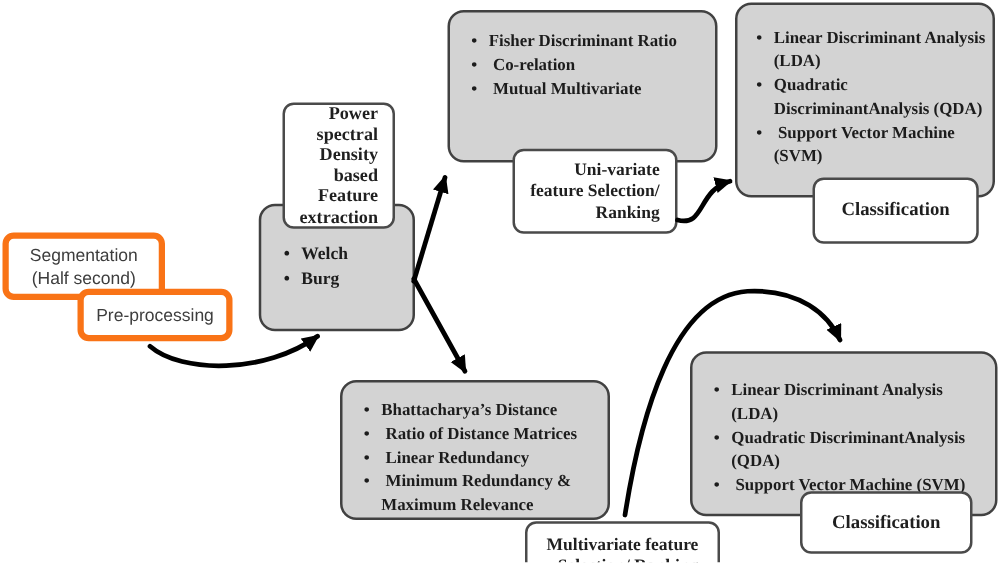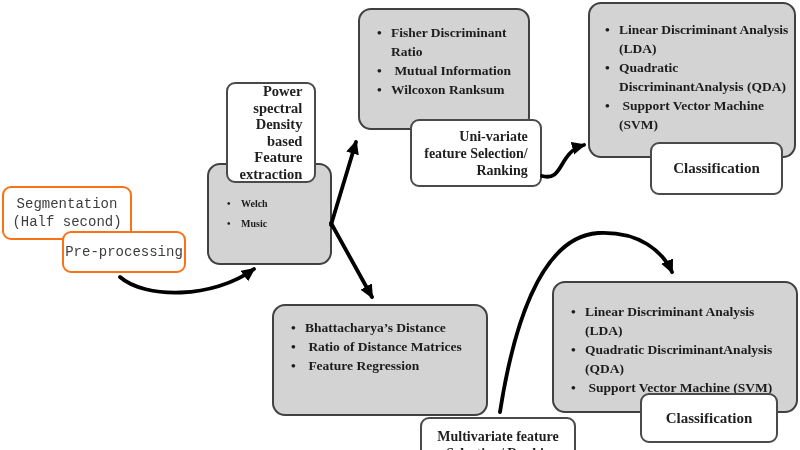--- a/index.html
+++ b/index.html
@@ -11,44 +11,44 @@
 
   .gray {
     background:#d3d3d3; border:2px solid #414141; border-radius:13px;
   }
   .white-label {
     background:#ffffff; border:2px solid #4a4a4a; border-radius:9px;
     display:flex; align-items:center; justify-content:center;
     text-align:right; font-weight:bold; color:#1f1f1f; white-space:pre-line;
   }
   .green {
-    background:#ffffff; border:2px solid #f97316; border-radius:9px;
-    font-family:Liberation Mono, monospace; color:#3d3d3d;
+    background:#ffffff; border:5px solid #f97316; border-radius:9px;
+    font-family:Liberation Sans, sans-serif; color:#3d3d3d;
     display:flex; align-items:center; justify-content:center;
     text-align:center; white-space:pre-line; font-size:14px; line-height:1.3;
   }
 
   ul.bullets { list-style:none; margin:0; padding:0; }
   .bullets li {
     position:relative; padding-left:16px; font-weight:bold; color:#1c1c1c;
     white-space:pre-wrap;
   }
   .bullets li::before { content:"\2022"; position:absolute; left:2px; }
 
   
   .seg   { left:2px;  top:186px; width:130px; height:54px; font-size:14px; }
   .prep  { left:62px; top:231px; width:124px; height:42px; font-size:14px;text-align:right; }
 
   
   .welch { left:207px; top:163px; width:125px; height:102px; padding:29px 8px 0 16px; }
-  .welch li { font-size:10px; line-height:20px; }
+  .welch li { font-size:14px; line-height:20px; }
   .psd   { left:226px; top:82px;  width:90px;  height:101px; font-size:14.5px; line-height:16.5px; }
 
   
-  .fisher { left:358px; top:8px;   width:172px; height:122px; padding:13px 4px 0 15px; }
+  .fisher { left:358px; top:8px;   width:216px; height:122px; padding:13px 4px 0 15px; }
   .fisher li { font-size:13.5px; line-height:19px; }
   .univ   { left:410px; top:119px; width:132px; height:68px; font-size:14px; line-height:17px; }
   .trbox  { left:588px; top:2px;   width:208px; height:156px; padding:16px 4px 0 13px; }
   .trbox li { font-size:13.5px; line-height:19px; }
   .clstop { left:650px; top:142px; width:133px; height:53px; font-size:15px; }
 
   
   .bhatta { left:272px; top:304px; width:216px; height:112px; padding:12px 19px 0 15px; }
   .bhatta li { font-size:13.5px; line-height:19px; }
   .multi  { left:420px; top:417px; width:156px; height:56px; font-size:14px; line-height:17px; }
@@ -71,37 +71,37 @@
     <span>Segmentation
 (Half second)</span>
   </div>
   <div class="box green prep">
     <span>Pre-processing</span>
   </div>
 
   <div class="box gray welch">
     <ul class="bullets">
       <li>Welch</li>
-      <li>Music</li>
+      <li>Burg</li>
     </ul>
   </div>
   <div class="box white-label psd">
     <span>Power
 spectral
 Density
 based
 Feature
 extraction</span>
   </div>
 
   <div class="box gray fisher">
     <ul class="bullets">
       <li>Fisher Discriminant Ratio</li>
-      <li> Mutual Information</li>
-      <li>Wilcoxon Ranksum</li>
+      <li> Co-relation</li>
+      <li> Mutual Multivariate</li>
     </ul>
   </div>
   <div class="box white-label univ">
     <span>Uni-variate
 feature Selection/
 Ranking</span>
   </div>
 
   <div class="box gray trbox">
     <ul class="bullets">
@@ -111,21 +111,22 @@
     </ul>
   </div>
   <div class="box white-label clstop">
     <span>Classification</span>
   </div>
 
   <div class="box gray bhatta">
     <ul class="bullets">
       <li>Bhattacharya’s Distance</li>
       <li> Ratio of Distance Matrices</li>
-      <li> Feature Regression</li>
+      <li> Linear Redundancy</li>
+      <li> Minimum Redundancy &amp; Maximum Relevance</li>
     </ul>
   </div>
   <div class="box white-label multi">
     <span>Multivariate feature
 Selection/ Ranking</span>
   </div>
 
   <div class="box gray brbox">
     <ul class="bullets">
       <li>Linear Discriminant Analysis (LDA)</li>

